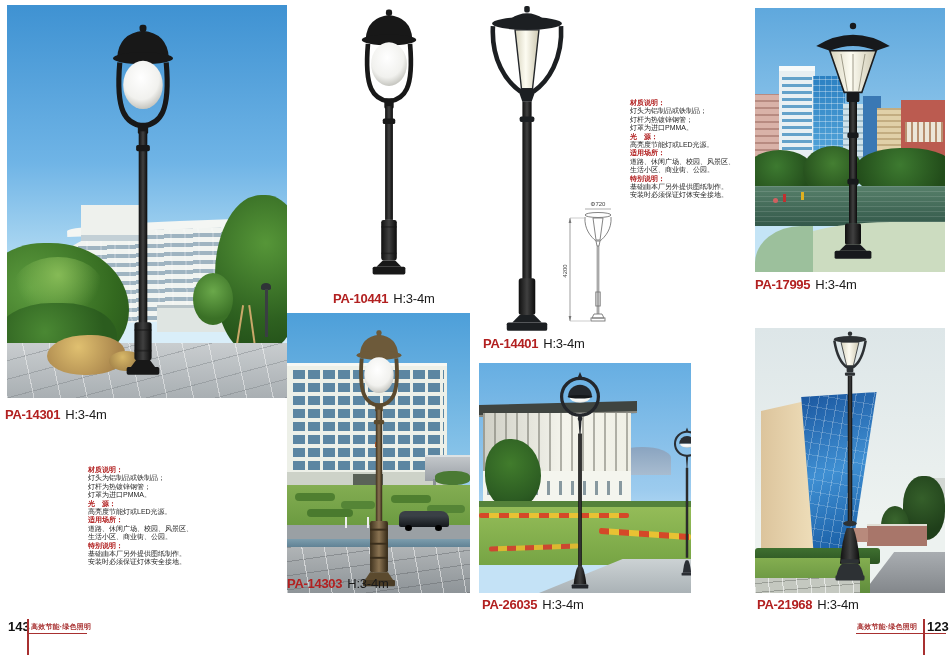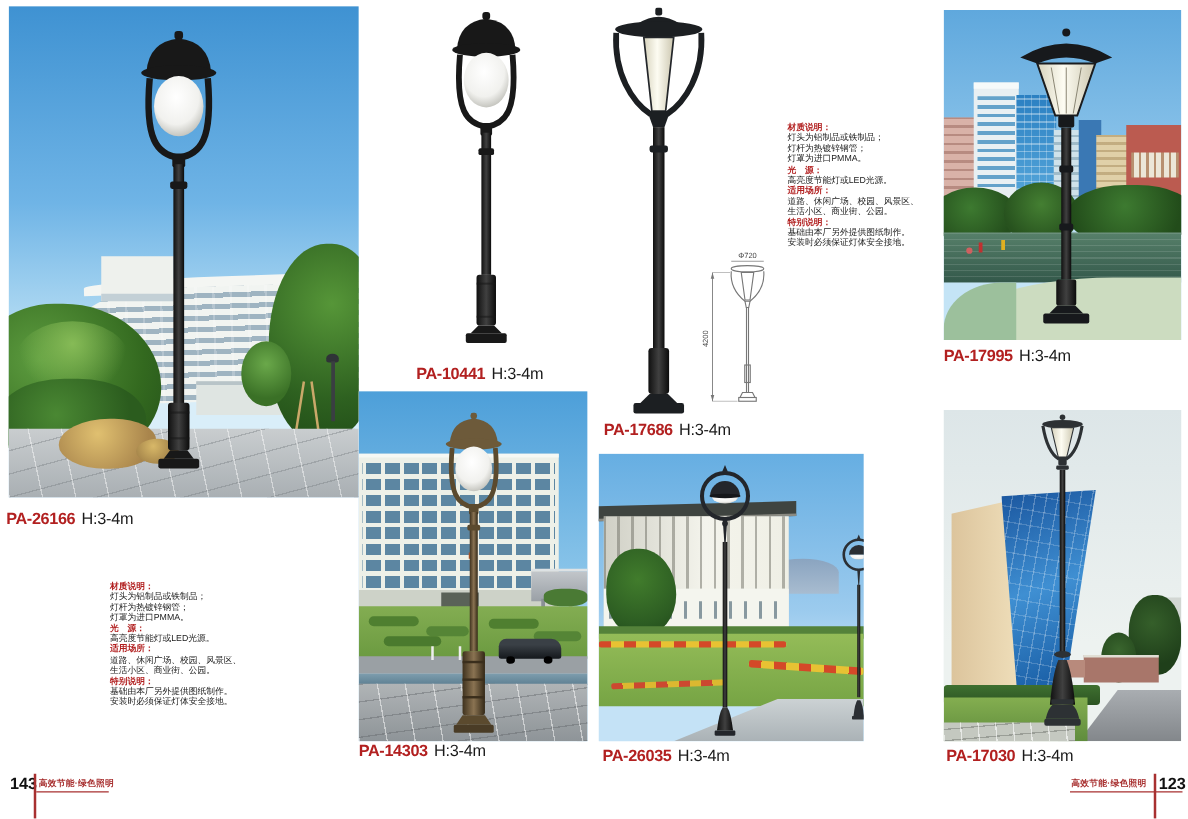--- a/index.html
+++ b/index.html
@@ -78,21 +78,21 @@
         <rect x="42" y="142" width="16" height="7" rx="2"></rect>
         <rect x="40" y="348" width="20" height="44" rx="3" fill="url(#gPole)"></rect>
         <rect x="40" y="356" width="20" height="2" opacity="0.55"></rect>
         <rect x="40" y="380" width="20" height="2" opacity="0.55"></rect>
         <path d="M36,400 L64,400 L58,392 L42,392 Z"></path>
         <rect x="31" y="400" width="38" height="9" rx="2"></rect>
       </g>
     </svg>
   </div>
   <div class="plabel" style="left:5px;top:407px">
-    <span class="code">PA-26166</span><span class="ht">H:3-4m</span>
+    <span class="code">PA-14301</span><span class="ht">H:3-4m</span>
   </div>
 
   <div class="specs" style="left:88px;top:466px">
     <div class="sh">材质说明：</div>
     <div>灯头为铝制品或铁制品；</div>
     <div>灯杆为热镀锌钢管；</div>
     <div>灯罩为进口PMMA。</div>
     <div class="sh">光　源：</div>
     <div>高亮度节能灯或LED光源。</div>
     <div class="sh">适用场所：</div>
@@ -134,21 +134,21 @@
       <path d="M87,22 C89,58 73,82 57,93" stroke="#1c1f22" stroke-width="5" fill="none"></path>
       <path d="M40,90 L60,90 L55,104 L45,104 Z"></path>
       <rect x="45" y="104" width="10" height="194" fill="url(#gPole)"></rect>
       <rect x="42" y="120" width="16" height="6" rx="2"></rect>
       <rect x="41" y="296" width="18" height="40" rx="3" fill="url(#gPole)"></rect>
       <path d="M34,344 L66,344 L58,336 L42,336 Z"></path>
       <rect x="28" y="344" width="44" height="9" rx="2"></rect>
     </g>
   </svg>
   <div class="plabel" style="left:483px;top:336px">
-    <span class="code">PA-17686</span><span class="ht">H:3-4m</span>
+    <span class="code">PA-14401</span><span class="ht">H:3-4m</span>
   </div>
 
   <svg class="abs" style="left:560px;top:196px" width="66" height="140" viewBox="0 0 66 140">
     <text x="38" y="10" font-size="6" fill="#444" text-anchor="middle">Φ720</text>
     <path d="M25,13 L51,13" stroke="#777" stroke-width="0.6" fill="none"></path>
     <g stroke="#777" fill="none" stroke-width="0.9">
       <ellipse cx="38" cy="19" rx="13" ry="2.5"></ellipse>
       <path d="M33,22 L43,22 L40,44 L36,44 Z"></path>
       <path d="M25,21 C24,33 31,41 36,45"></path>
       <path d="M51,21 C52,33 45,41 40,45"></path>
@@ -338,28 +338,28 @@
         <rect x="46" y="80" width="8" height="262" fill="url(#gPole)"></rect>
         <ellipse cx="50" cy="344" rx="12" ry="5"></ellipse>
         <path d="M32,416 Q36,372 44,352 L56,352 Q64,372 68,416 Z" fill="url(#gPole)"></path>
         <rect x="34" y="408" width="32" height="7" rx="2"></rect>
         <path d="M26,436 Q30,420 36,416 L64,416 Q70,420 74,436 Z"></path>
         <rect x="24" y="436" width="52" height="10" rx="3"></rect>
       </g>
     </svg>
   </div>
 
-  <div class="plabel" style="left:287px;top:593px">
+  <div class="plabel" style="left:287px;top:576px">
     <span class="code">PA-14303</span><span class="ht">H:3-4m</span>
   </div>
   <div class="plabel" style="left:482px;top:597px">
     <span class="code">PA-26035</span><span class="ht">H:3-4m</span>
   </div>
   <div class="plabel" style="left:757px;top:597px">
-    <span class="code">PA-17030</span><span class="ht">H:3-4m</span>
+    <span class="code">PA-21968</span><span class="ht">H:3-4m</span>
   </div>
 
   <span class="foot-no" style="left:8px;top:619px">143</span>
   <div class="redline" style="left:27px;top:619px;width:1.5px;height:36px"></div>
   <span class="foot-slogan" style="left:31px;top:622px">高效节能·绿色照明</span>
   <div class="redline" style="left:29px;top:633px;width:58px;height:1px"></div>
 
   <span class="foot-slogan" style="left:857px;top:622px">高效节能·绿色照明</span>
   <div class="redline" style="left:856px;top:632.5px;width:90px;height:1px"></div>
   <div class="redline" style="left:923px;top:619px;width:1.5px;height:36px"></div>

